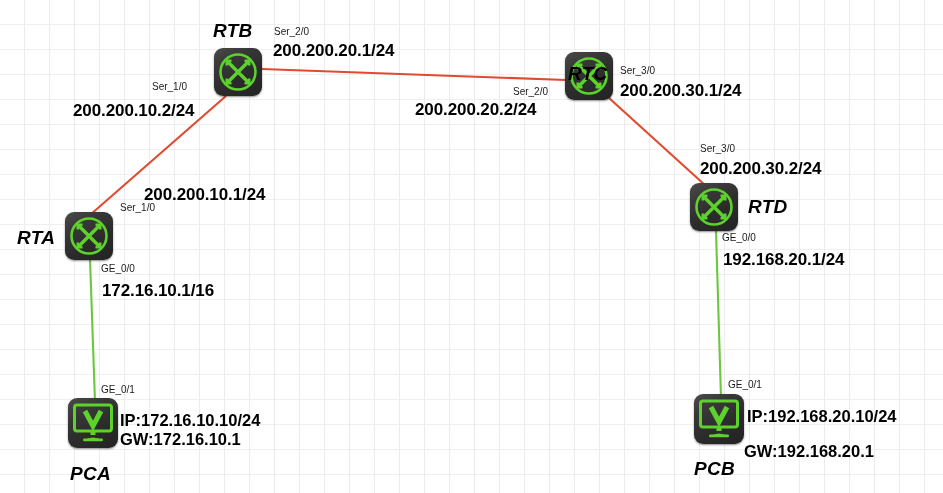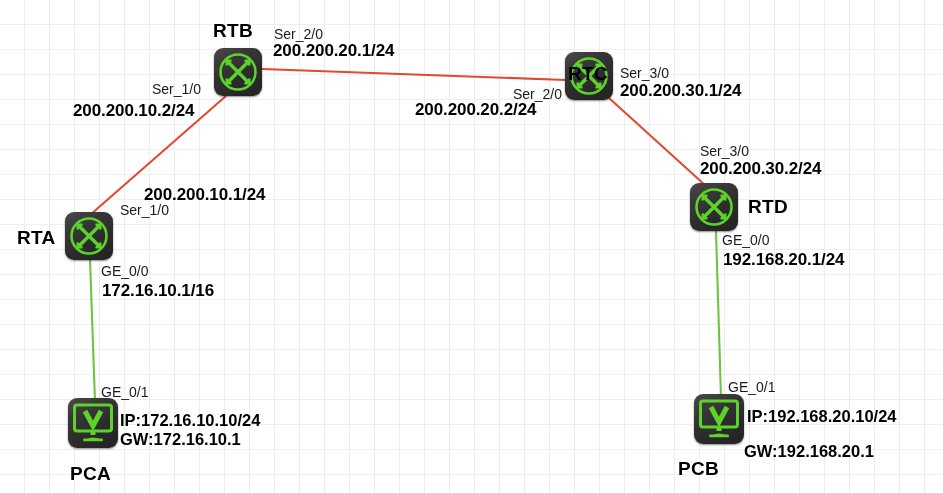--- a/index.html
+++ b/index.html
@@ -36,27 +36,27 @@
     width:50px;height:50px;
     border-radius:9px;
     background:linear-gradient(150deg,#4a4a4a 0%,#383838 28%,#2b2b2b 62%,#232323 100%);
     box-shadow:0 1px 2px rgba(0,0,0,.45);
   }
   .pc-ico svg{position:absolute;left:4px;top:5px;}
 
   
   .lbl{position:absolute;white-space:nowrap;color:#000;}
   .dev-name{
-    font-size:19px;font-weight:bold;letter-spacing:.3px;
+    font-size:19px;font-weight:bold;letter-spacing:.3px;font-style:italic;
   }
   .ip{
     font-size:17px;font-weight:bold;letter-spacing:-.1px;
   }
   .ifc{
-    font-size:14px;font-weight:normal;color:#1a1a1a;
+    font-size:10px;font-weight:normal;color:#1a1a1a;
   }
   .host-ip{
     font-size:16.5px;font-weight:bold;line-height:20px;
   }
 </style>
 </head>
 <body>
 
 <div id="canvas">
 
@@ -159,16 +159,16 @@
         <rect x="2.5" y="2" width="37" height="26" rx="2.5" fill="none" stroke="#5dd22b" stroke-width="3"></rect>
         <path d="M13 8 L21 23 L29 8" fill="none" stroke="#5dd22b" stroke-width="5" stroke-linecap="butt" stroke-linejoin="miter"></path>
         <rect x="18.5" y="28" width="5" height="4" fill="#5dd22b"></rect>
         <path d="M12 37 q9 -5 18 0 z" fill="#5dd22b"></path>
         <rect x="11" y="35.5" width="20" height="2.8" rx="1.2" fill="#5dd22b"></rect>
       </svg>
     </div>
     <span class="lbl ifc" style="left:728px;top:379px;">GE_0/1</span>
     <span class="lbl host-ip" style="left:747px;top:406px;">IP:192.168.20.10/24</span>
     <span class="lbl host-ip" style="left:744px;top:425px;margin-top:16px;">GW:192.168.20.1</span>
-    <span class="lbl dev-name" style="left:678px;top:458px;">PCB</span>
+    <span class="lbl dev-name" style="left:694px;top:458px;">PCB</span>
   </div>
 
 </div>
 
 </body></html>

